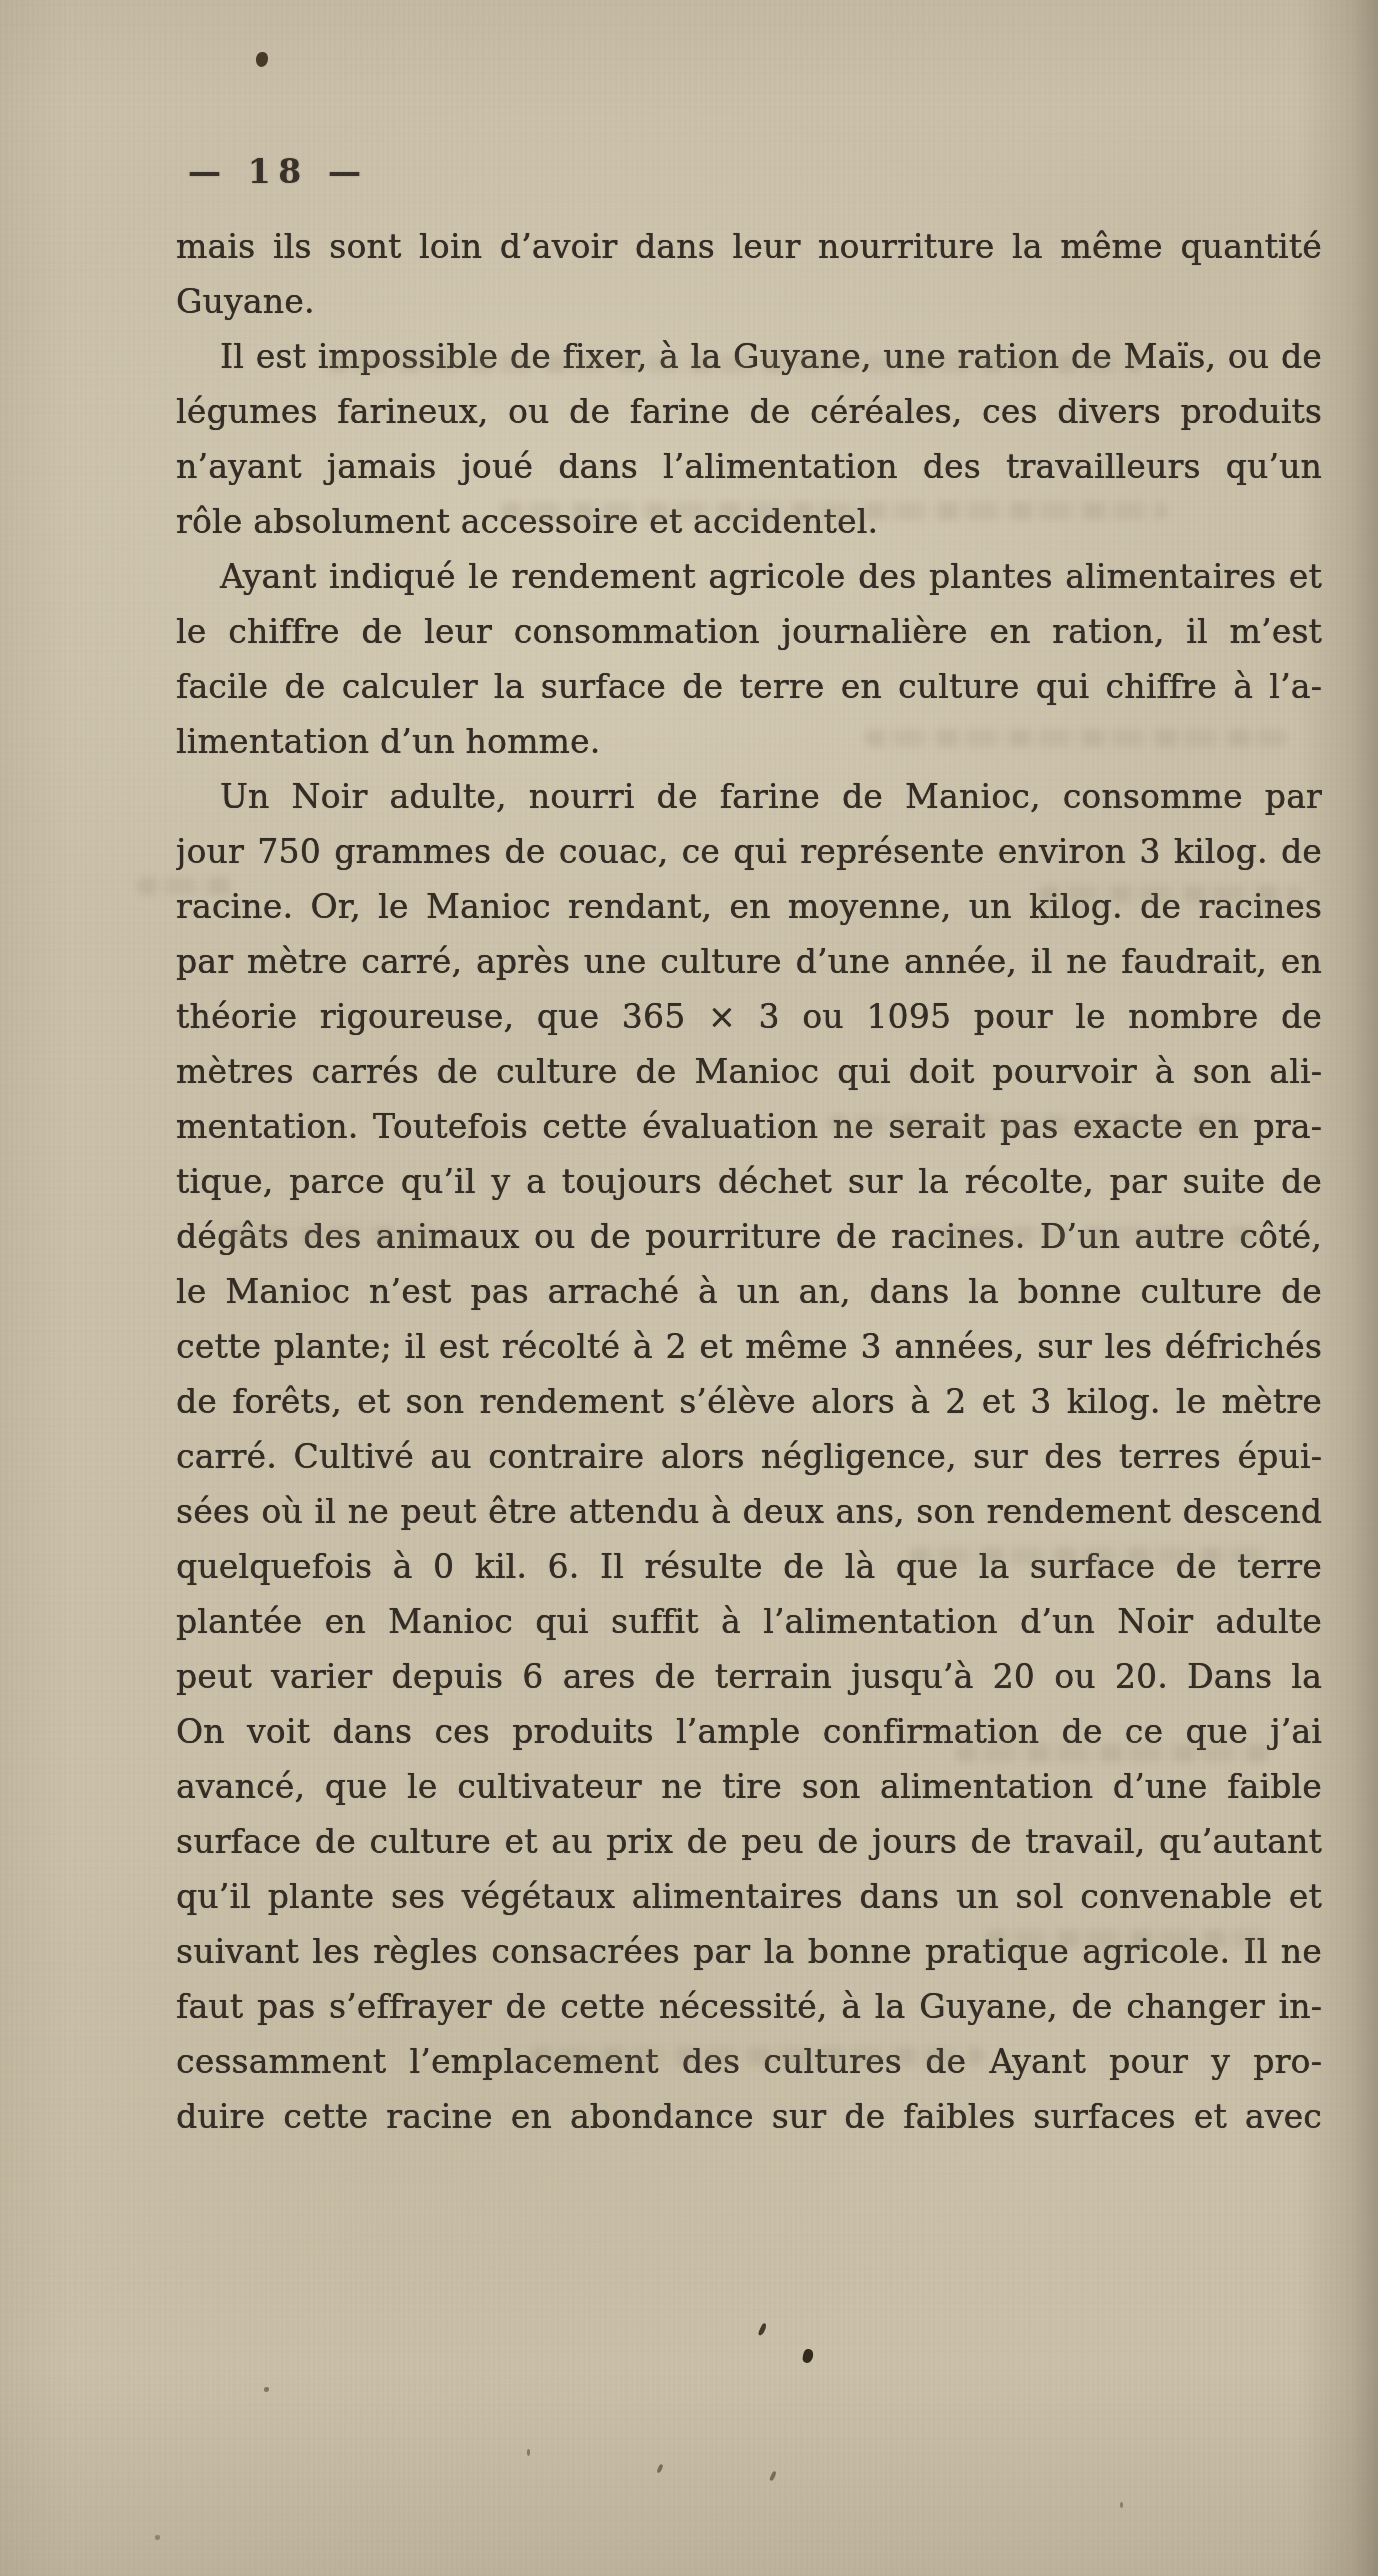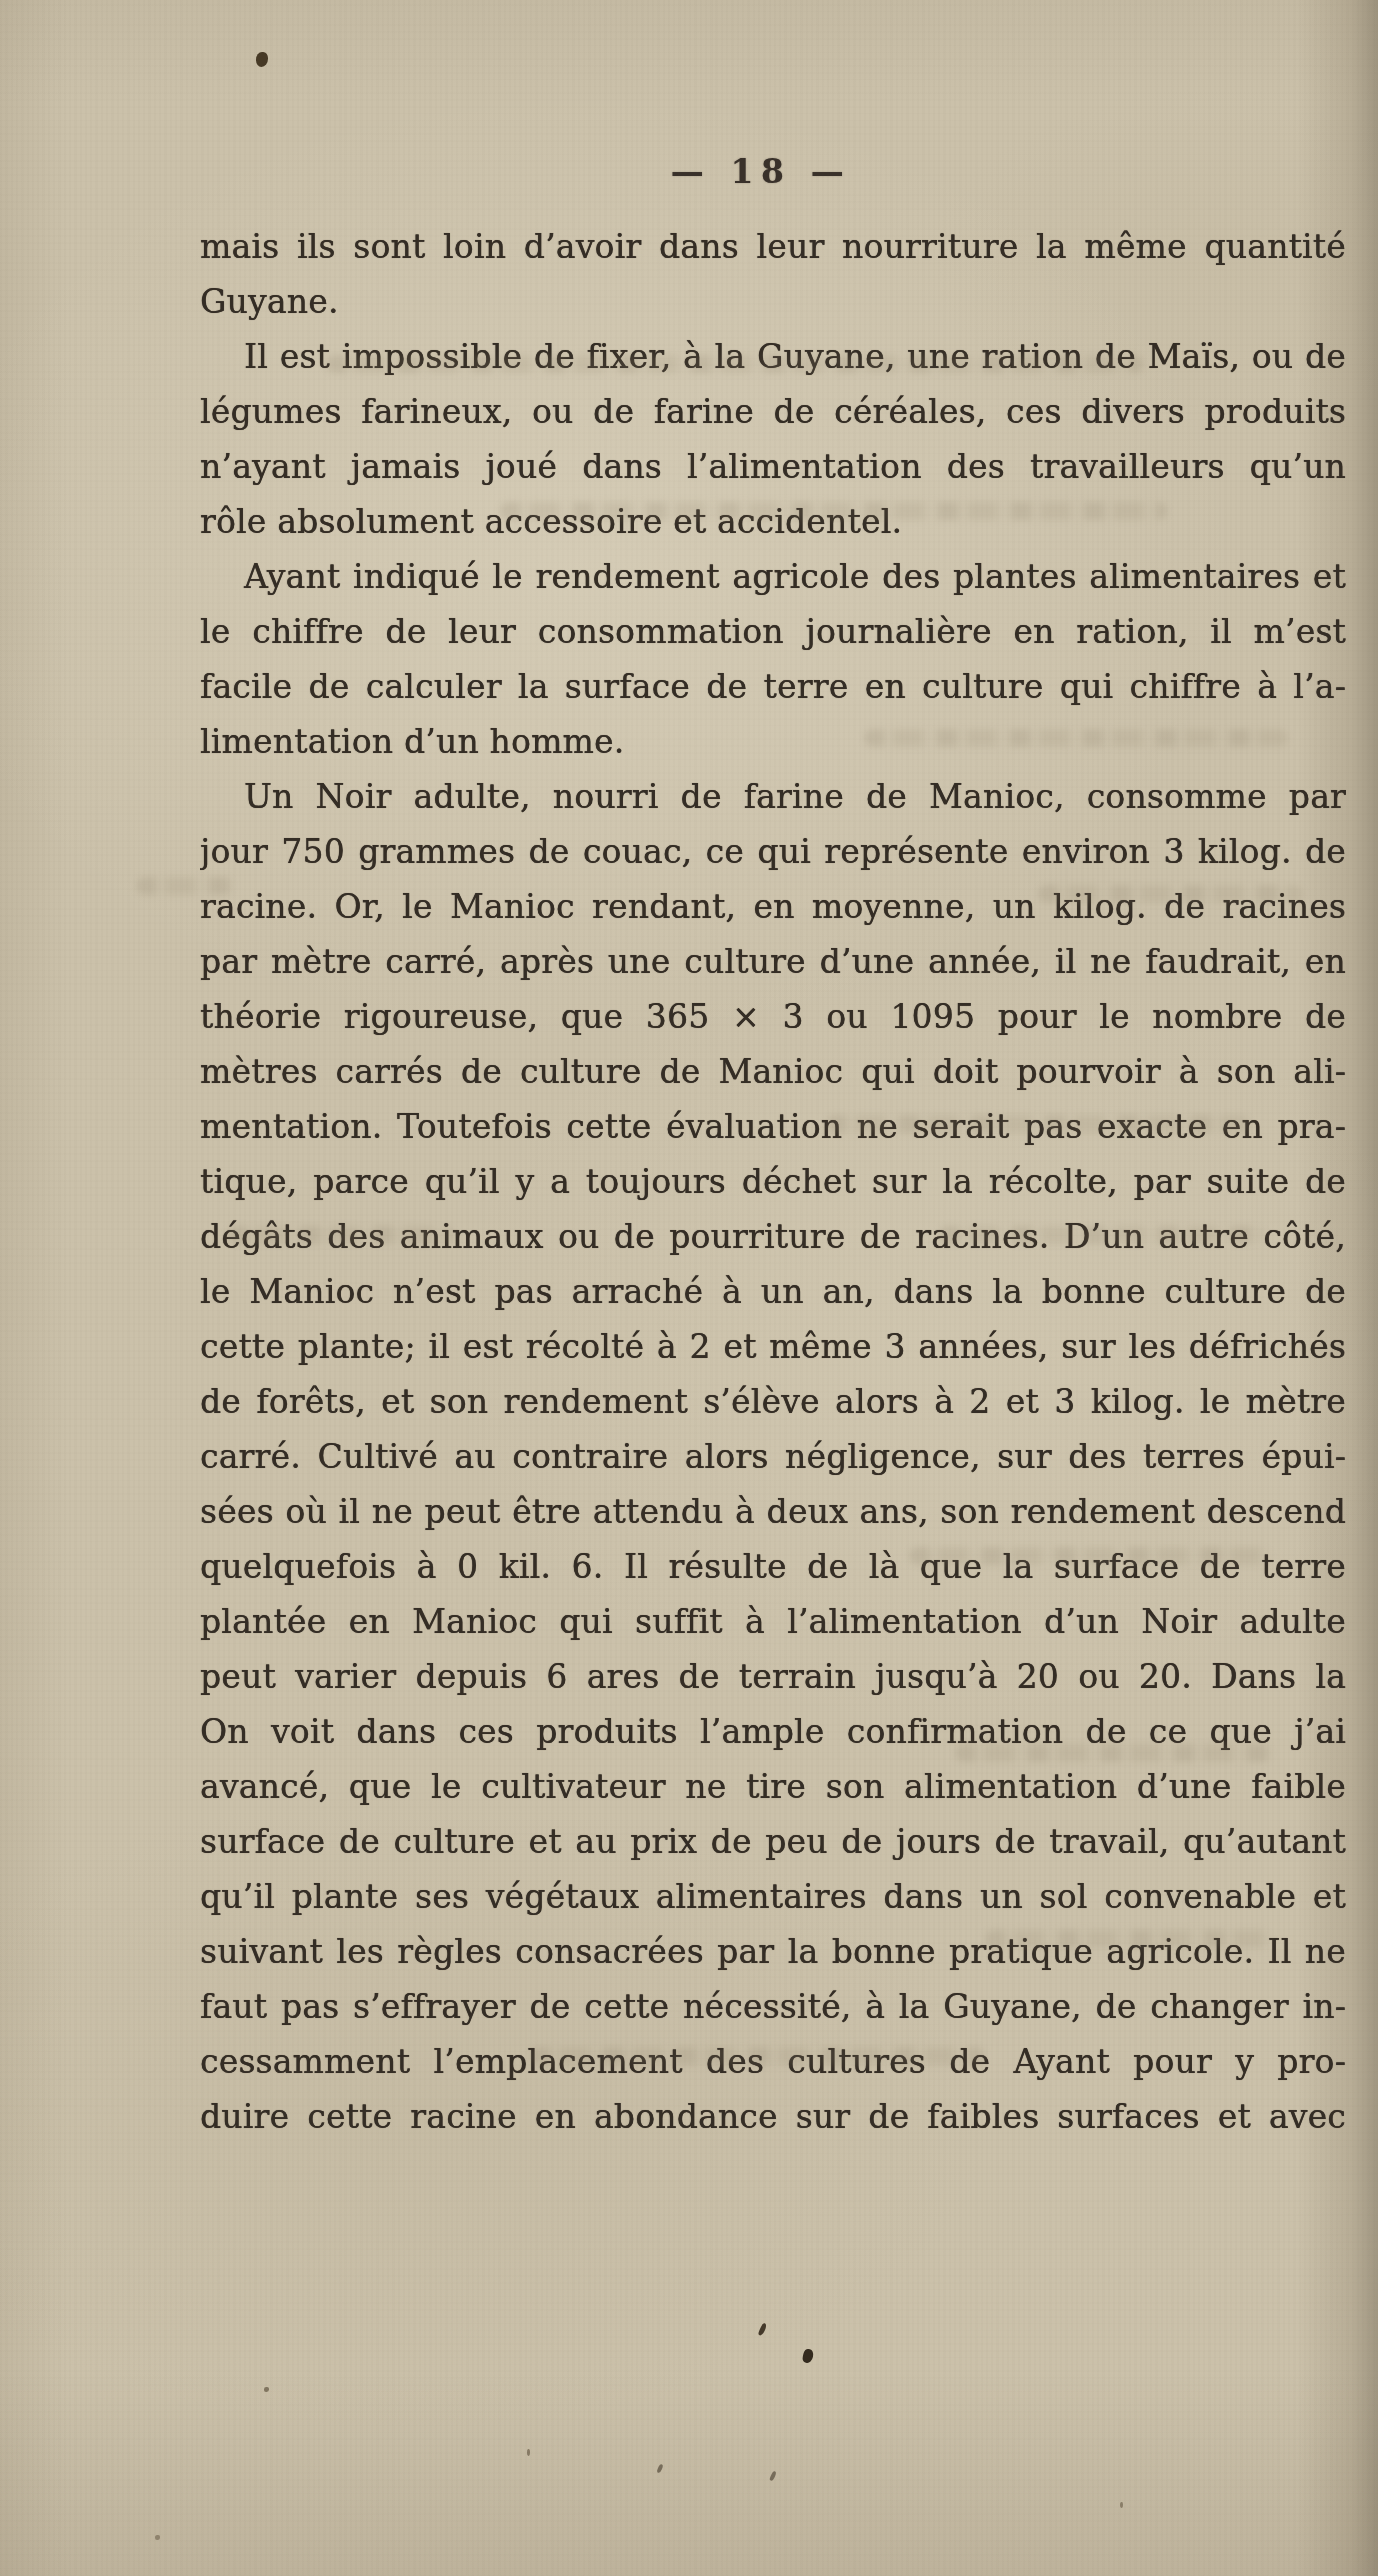--- a/index.html
+++ b/index.html
@@ -23,32 +23,32 @@
       linear-gradient(to right, rgba(128,114,90,0.12), rgba(0,0,0,0) 5%, rgba(0,0,0,0) 94%, rgba(96,82,60,0.18) 98%, rgba(66,56,40,0.32) 100%),
       linear-gradient(to bottom, rgba(138,124,100,0.10), rgba(0,0,0,0) 4%, rgba(0,0,0,0) 92%, rgba(118,102,78,0.16) 100%),
       #cbc1aa;
   }
 
   
   .folio {
     position: absolute;
     left: 188px; top: 150px; width: 1146px; height: 44px;
     line-height: 44px;
-    text-align: center;
+    text-align: left;
     font-size: 33px;
     font-weight: bold;
     letter-spacing: 7.6px;
     color: #39312a;
     text-shadow: 0 0 1.5px rgba(57,49,42,0.45);
   }
 
   
   .text-block {
     position: absolute;
-    left: 200px; top: 219px; width: 1146px;
+    left: 176px; top: 219px; width: 1146px;
     color: #342d25;
   }
   .line {
     height: 55px;
     line-height: 55px;
     font-size: 33px;
     text-align: justify;
     text-align-last: justify;
     overflow: hidden;
     white-space: normal;

